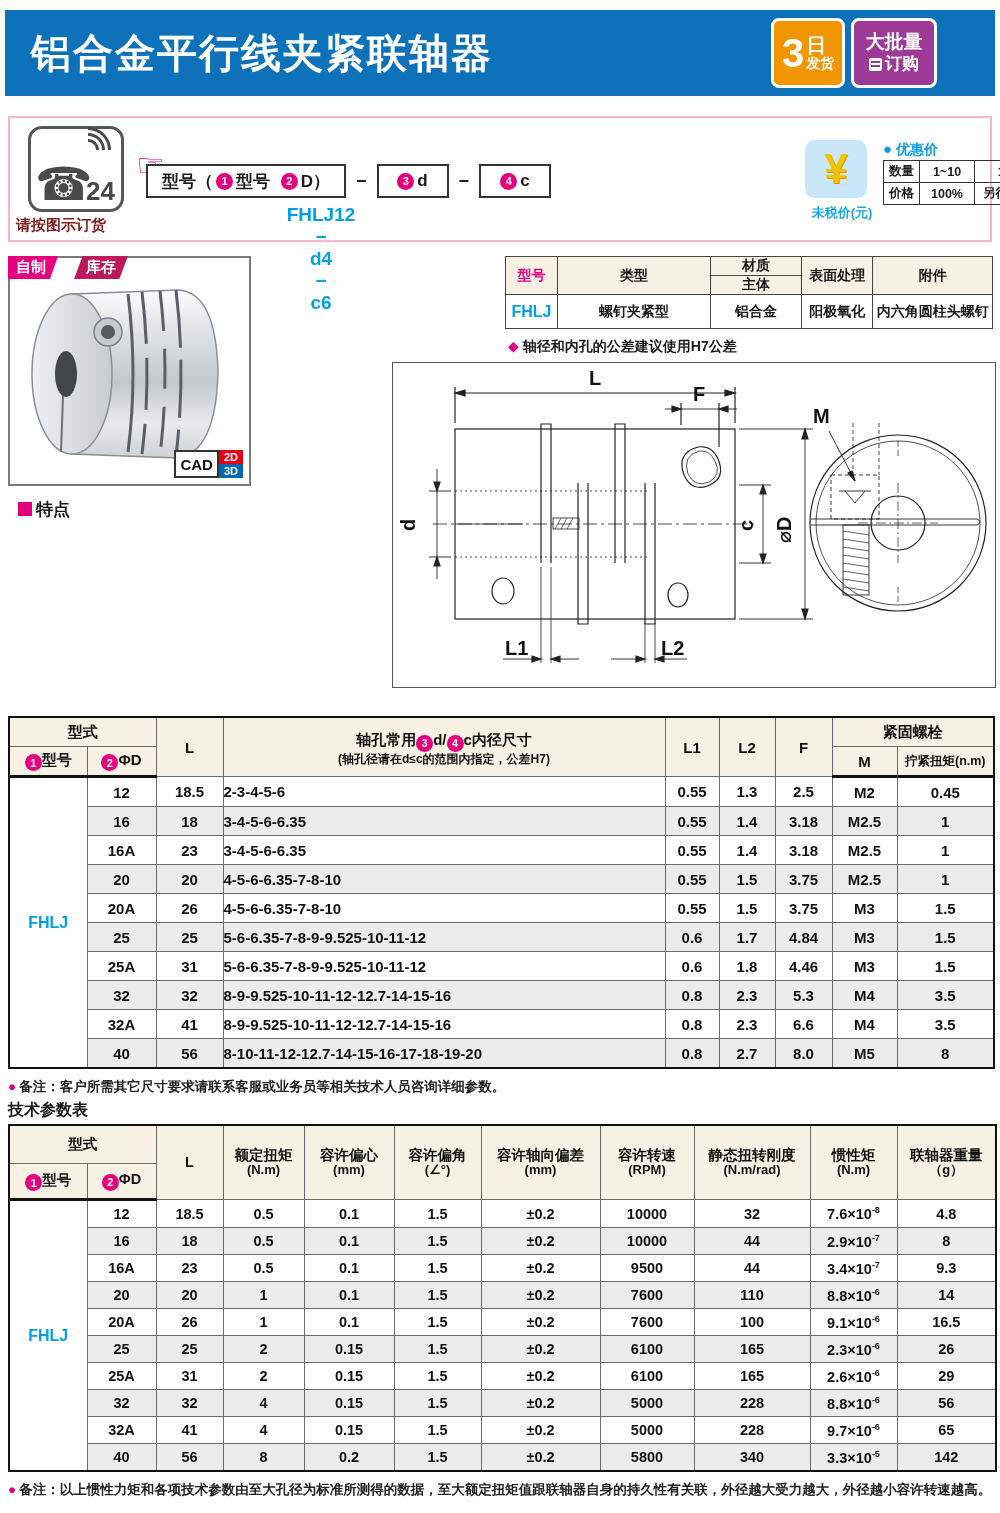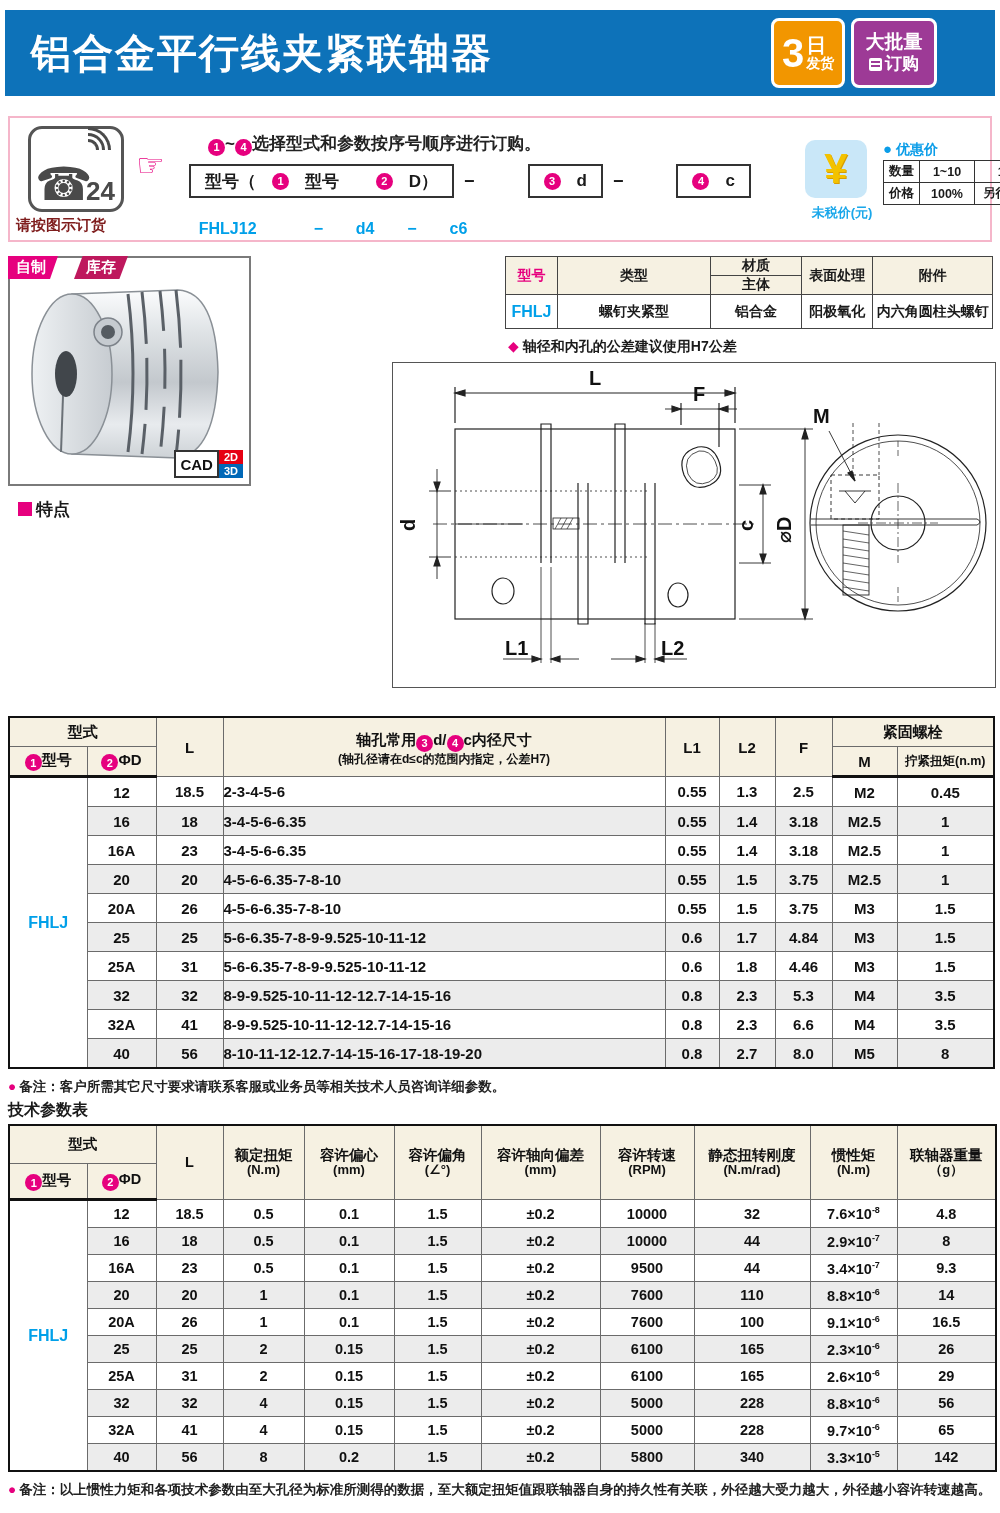--- a/index.html
+++ b/index.html
@@ -23,23 +23,23 @@
   .phone-glyph{position:absolute;left:4px;bottom:2px;font-size:46px;color:#4a4a4a;line-height:1;}
   .phone-24{position:absolute;right:6px;bottom:2px;font-size:26px;font-weight:bold;color:#4a4a4a;text-shadow:-1px -1px 0 #fff,1px -1px 0 #fff,-1px 1px 0 #fff,1px 1px 0 #fff;}
   .arc{position:absolute;border:solid #4a4a4a;border-width:3px 3px 0 0;border-radius:0 100% 0 0;}
   .arc1{width:8px;height:8px;right:22px;top:10px;}
   .arc2{width:14px;height:14px;right:16px;top:4px;}
   .arc3{width:20px;height:20px;right:10px;top:-2px;}
   .phone-caption{position:absolute;left:6px;top:98px;width:130px;font-size:15px;font-weight:bold;color:#7f1d1d;}
   .hand{position:absolute;left:126px;top:28px;font-size:32px;color:#e6007e;}
   .order-instruction{position:absolute;left:198px;top:14px;font-size:17px;font-weight:bold;color:#222;}
   .fmt-row{position:absolute;left:136px;top:46px;display:flex;align-items:center;gap:10px;}
-  .fmt-box{border:2px solid #333;box-sizing:border-box;height:34px;display:flex;align-items:center;justify-content:center;font-size:17px;font-weight:bold;gap:16px;padding:0 14px;background:#fff;margin-left:43px;}
+  .fmt-box{border:2px solid #333;box-sizing:border-box;height:34px;display:flex;align-items:center;justify-content:center;font-size:17px;font-weight:bold;gap:3px;padding:0 14px;background:#fff;}
   .fmt-dash{font-size:18px;font-weight:bold;}
-  .example-row{position:absolute;left:136px;top:102px;width:350px;display:flex;align-items:center;color:#00a0e9;font-weight:bold;font-size:16px;}
+  .example-row{position:absolute;left:136px;top:86px;width:350px;display:flex;align-items:center;color:#00a0e9;font-weight:bold;font-size:19px;flex-direction:column;}
   .example-row span{display:inline-block;text-align:center;}
   .circ{display:inline-flex;width:17px;height:17px;border-radius:50%;background:#e6007e;color:#fff;font-size:11px;font-weight:bold;align-items:center;justify-content:center;flex:0 0 auto;vertical-align:-2px;}
   
   .yen-box{position:absolute;left:795px;top:22px;width:62px;height:58px;background:#c9e7f8;border-radius:10px;display:flex;align-items:center;justify-content:center;}
   .yen-box span{font-size:42px;font-weight:bold;color:#f3c200;text-shadow:1px 1px 0 #d89c00;}
   .tax-note{position:absolute;left:782px;top:86px;width:100px;text-align:center;font-size:13px;font-weight:bold;color:#1aa7ea;}
   .price-title{position:absolute;left:873px;top:22px;font-size:14px;font-weight:bold;color:#0b9de8;}
   .price-title .dot{color:#0b9de8;font-size:15px;}
   .price-table{position:absolute;left:873px;top:42px;border-collapse:collapse;font-size:12.5px;font-weight:bold;}
   .price-table td{border:1px solid #333;padding:2px 5px;text-align:center;white-space:nowrap;}
@@ -117,23 +117,20 @@
   <div class="phone-blk">
     <span class="phone-glyph">☎</span>
     <span class="phone-24">24</span>
     <i class="arc arc1"></i>
     <i class="arc arc2"></i>
     <i class="arc arc3"></i>
   </div>
   <div class="phone-caption">请按图示订货</div>
   <div class="hand">☞</div>
 
-  <div class="order-instruction">
-    <span class="circ">1</span><span>~</span><span class="circ">4</span><span>选择型式和参数按序号顺序进行订购。</span>
-  </div>
 
   <div class="fmt-row">
     <div class="fmt-box" style="min-width:196px;">
       <span>型号（</span><span class="circ">1</span><span>型号</span>&nbsp;<span class="circ">2</span><span>D）</span>
     </div>
     <span class="fmt-dash">−</span>
     <div class="fmt-box" style="min-width:72px;">
       <span class="circ">3</span>
         <span>d</span>
     </div>

